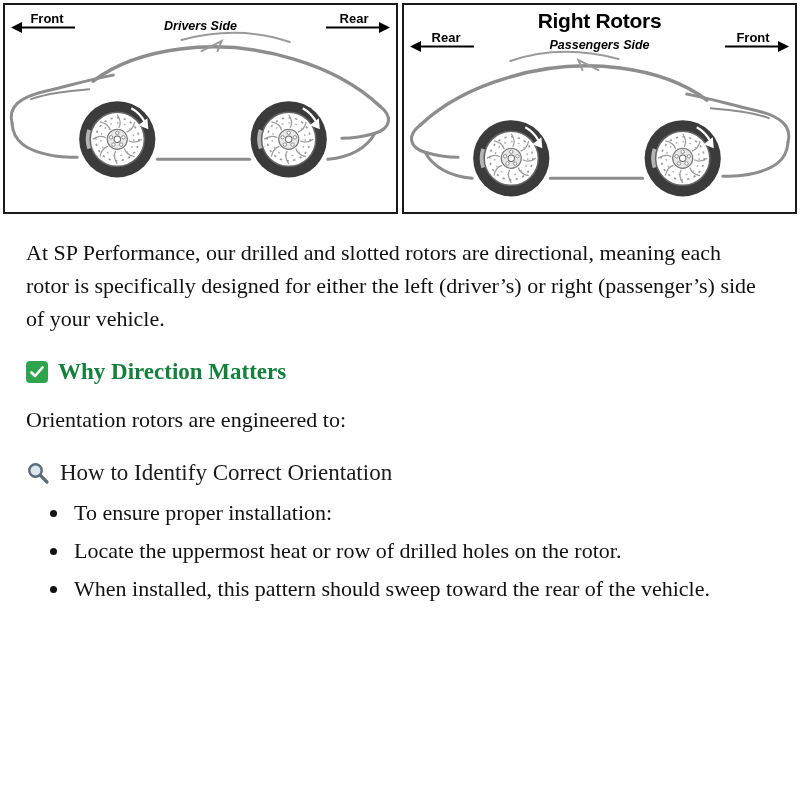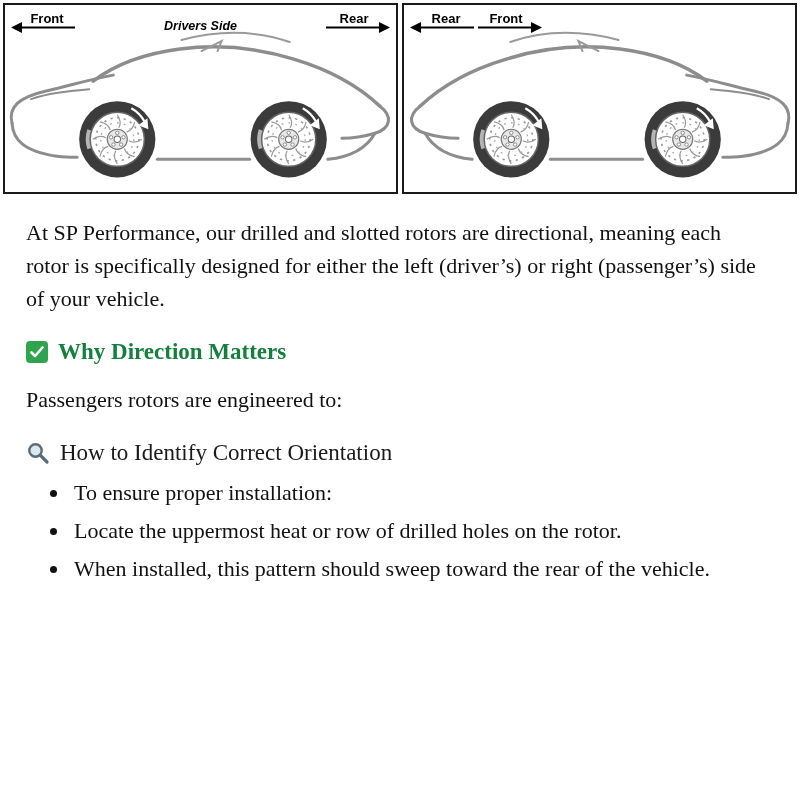--- a/index.html
+++ b/index.html
@@ -114,20 +114,24 @@
     </svg>
   </div>
 
   <div class="panel">
     <div class="panel-header">
       <svg class="arrow-svg" width="66" height="21" viewBox="0 0 66 21">
         <text x="36" y="11" text-anchor="middle" font-family="Liberation Sans, sans-serif" font-size="13" font-weight="bold" fill="#000">Rear</text>
         <line x1="9" y1="15.5" x2="64" y2="15.5" stroke="#000" stroke-width="1.8"></line>
         <polygon points="0,15.5 11,10 11,21" fill="#000"></polygon>
       </svg>
+      <div class="titles">
+        <div class="panel-title">Right Rotors</div>
+        <div class="panel-subtitle">Passengers Side</div>
+      </div>
       <svg class="arrow-svg" width="66" height="21" viewBox="0 0 66 21">
         <text x="30" y="11" text-anchor="middle" font-family="Liberation Sans, sans-serif" font-size="13" font-weight="bold" fill="#000">Front</text>
         <line x1="2" y1="15.5" x2="57" y2="15.5" stroke="#000" stroke-width="1.8"></line>
         <polygon points="66,15.5 55,10 55,21" fill="#000"></polygon>
       </svg>
     </div>
 
     <svg class="car-svg" viewBox="0 0 390 165">
       <g transform="translate(390,0) scale(-1,1)">
         <use href="#car-body-def"></use>
@@ -150,21 +154,21 @@
 
   <div class="section-heading">
     <span class="check-icon-box">
       <svg width="14" height="12" viewBox="0 0 14 12">
           <polyline points="1.5,6.5 5,10 12.5,1.5" fill="none" stroke="#fff" stroke-width="2.6" stroke-linecap="round" stroke-linejoin="round"></polyline>
         </svg>
     </span>
     <span class="h-text-bold">Why Direction Matters</span>
   </div>
 
-  <p class="lead">Passengers rotors are engineered to:</p>
+  <p class="lead">Orientation rotors are engineered to:</p>
 
 
   <div class="section-heading">
     <span style="display:inline-flex;flex:0 0 auto;">
       <svg width="24" height="24" viewBox="0 0 24 24">
         <circle cx="9.5" cy="9.5" r="6.2" fill="#dce8f0" stroke="#5a6b77" stroke-width="2.4"></circle>
         <line x1="14.2" y1="14.2" x2="21" y2="21" stroke="#5a6b77" stroke-width="3.2" stroke-linecap="round"></line>
       </svg>
     </span>
     <span class="h-text-reg">How to Identify Correct Orientation</span>

